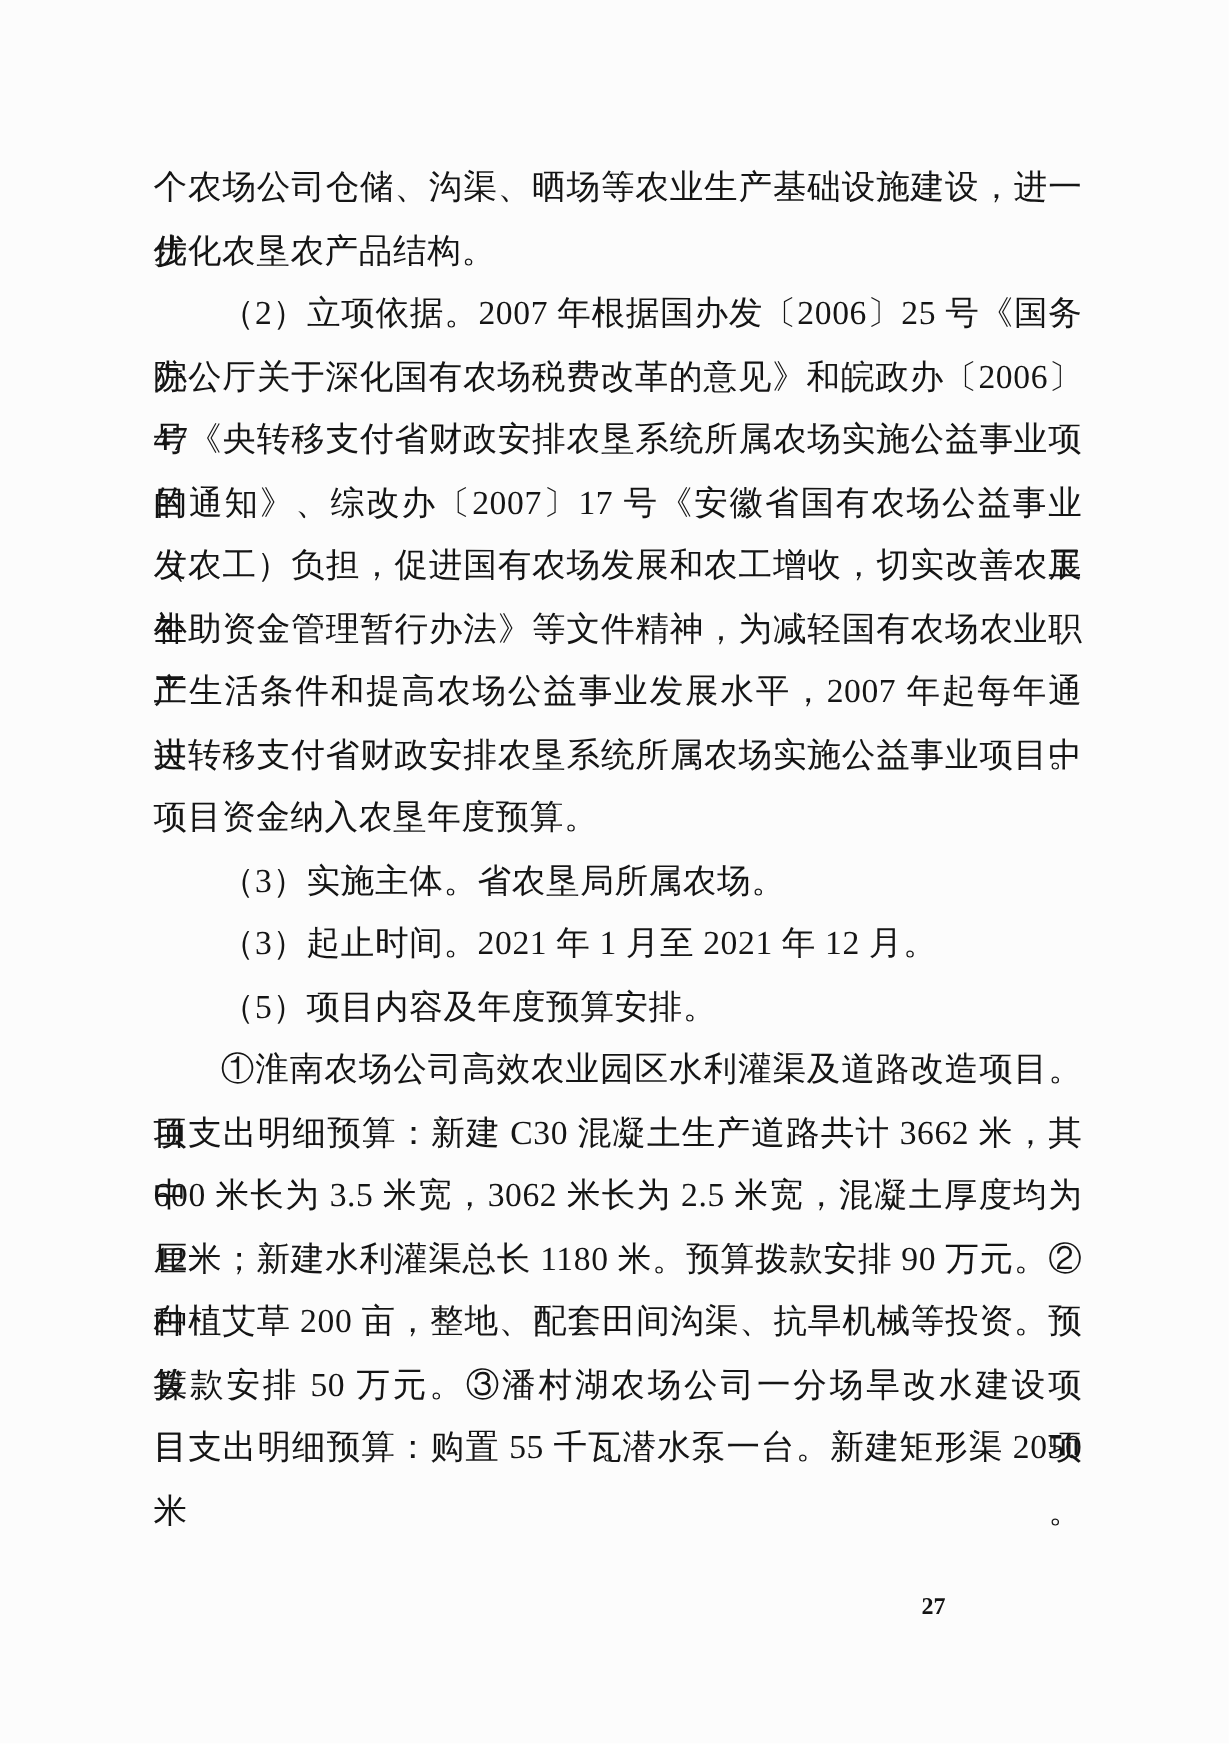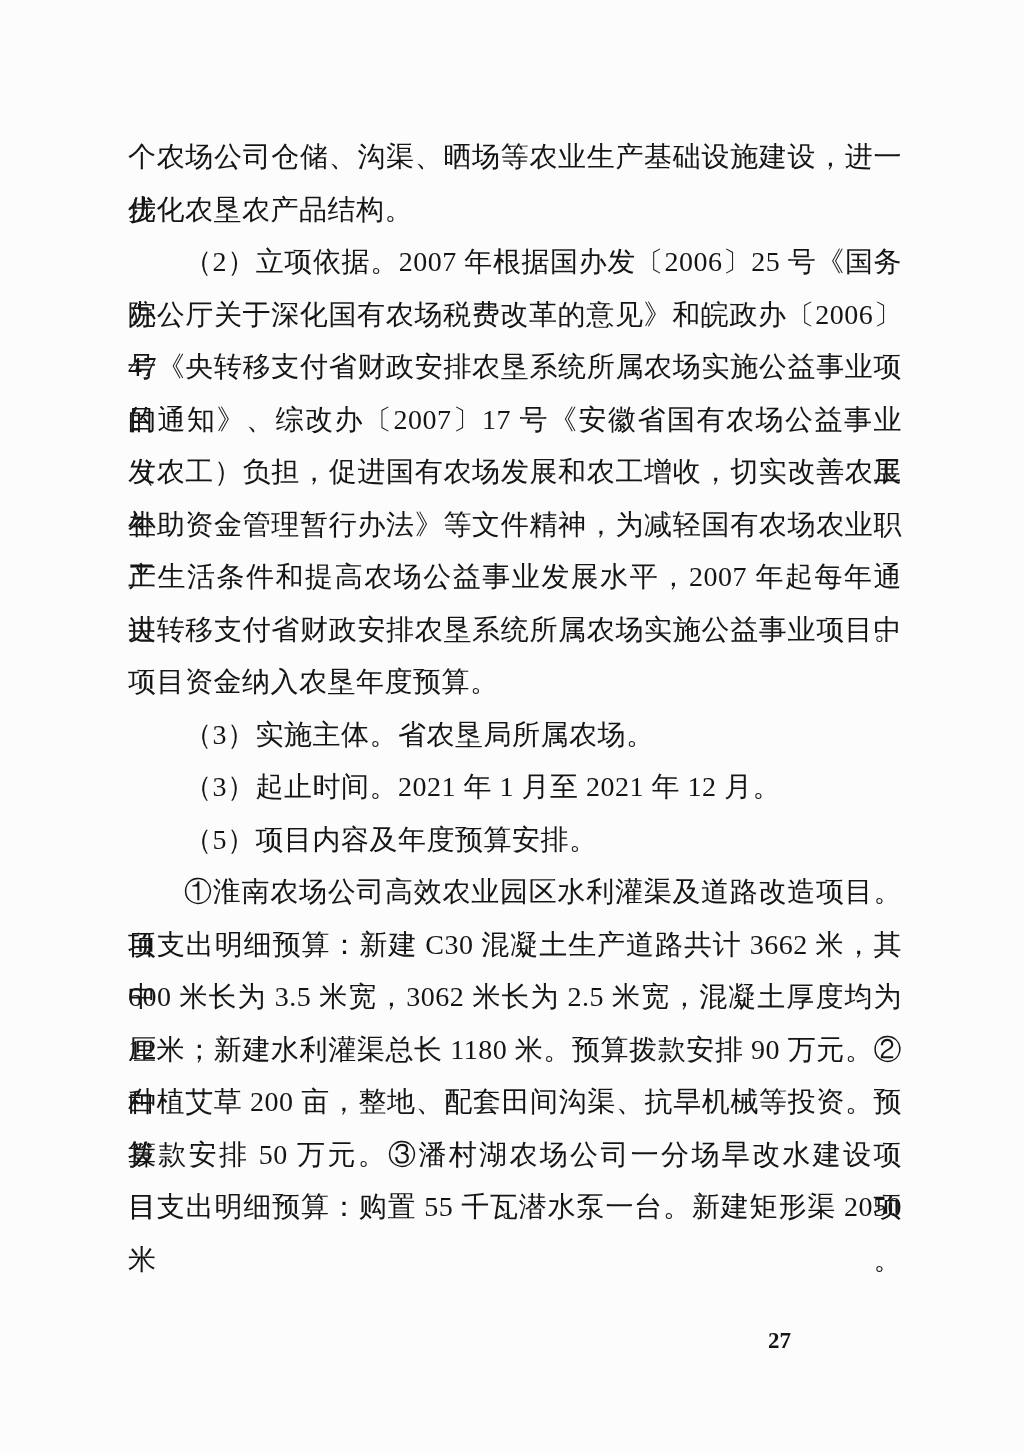--- a/index.html
+++ b/index.html
@@ -35,21 +35,21 @@
     text-align: center;
     text-align-last: left;
   }
   .line.indent {
     text-indent: 2em;
   }
   .page-number {
     position: absolute;
     left: 768px;
     top: 1328px;
-    font-size: 23px;
+    font-size: 20px;
     color: #151515;
     font-weight: bold;
     font-family: "Liberation Serif", "DejaVu Serif", serif;
   }
 </style>
 </head>
 <body>
 
 <div class="page">
   <div class="text-block">

